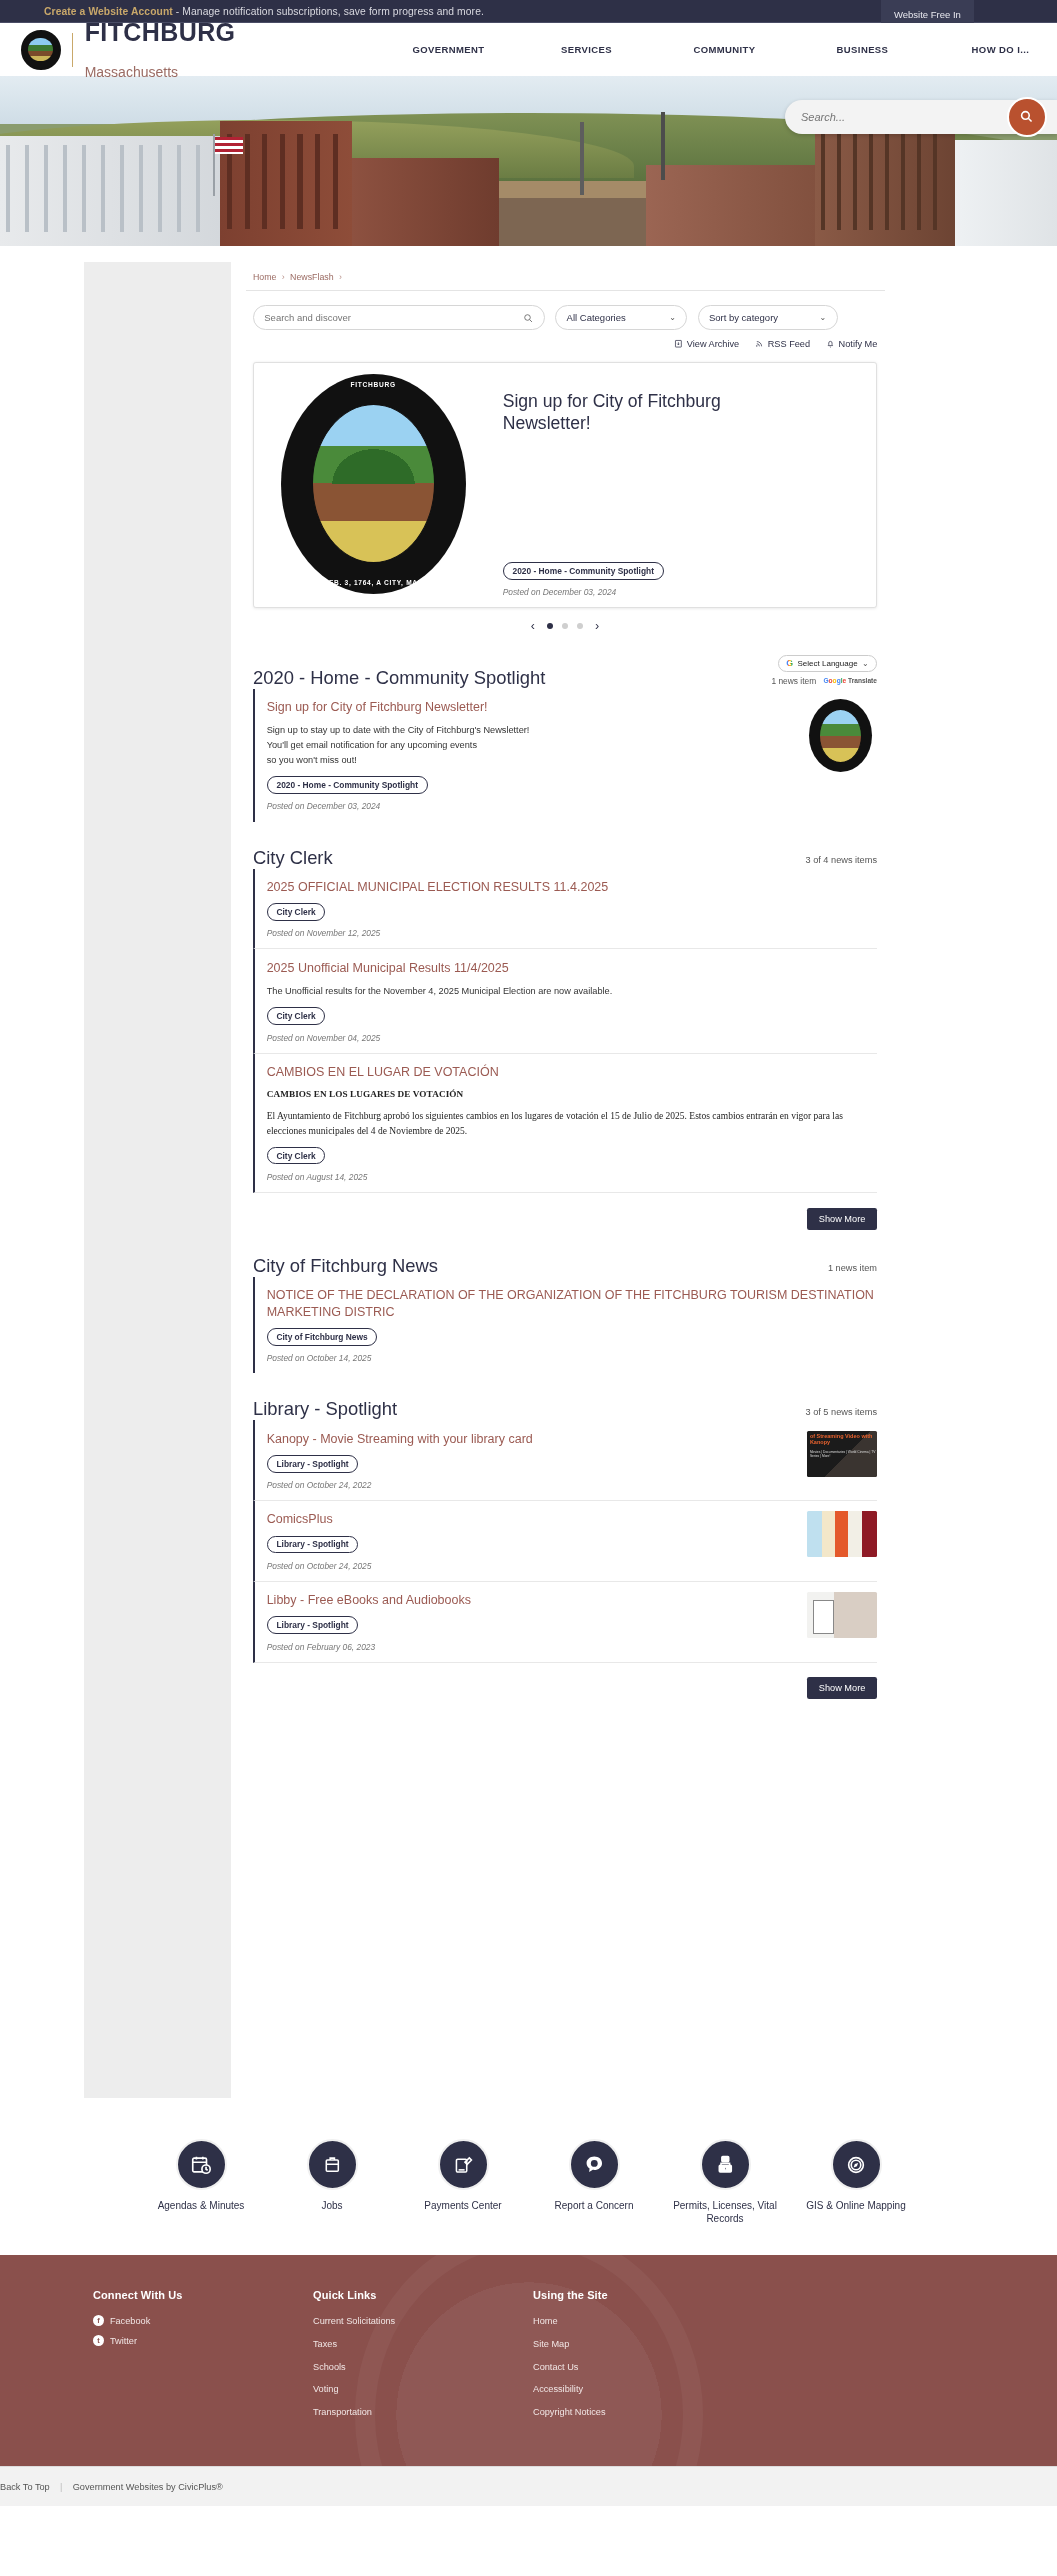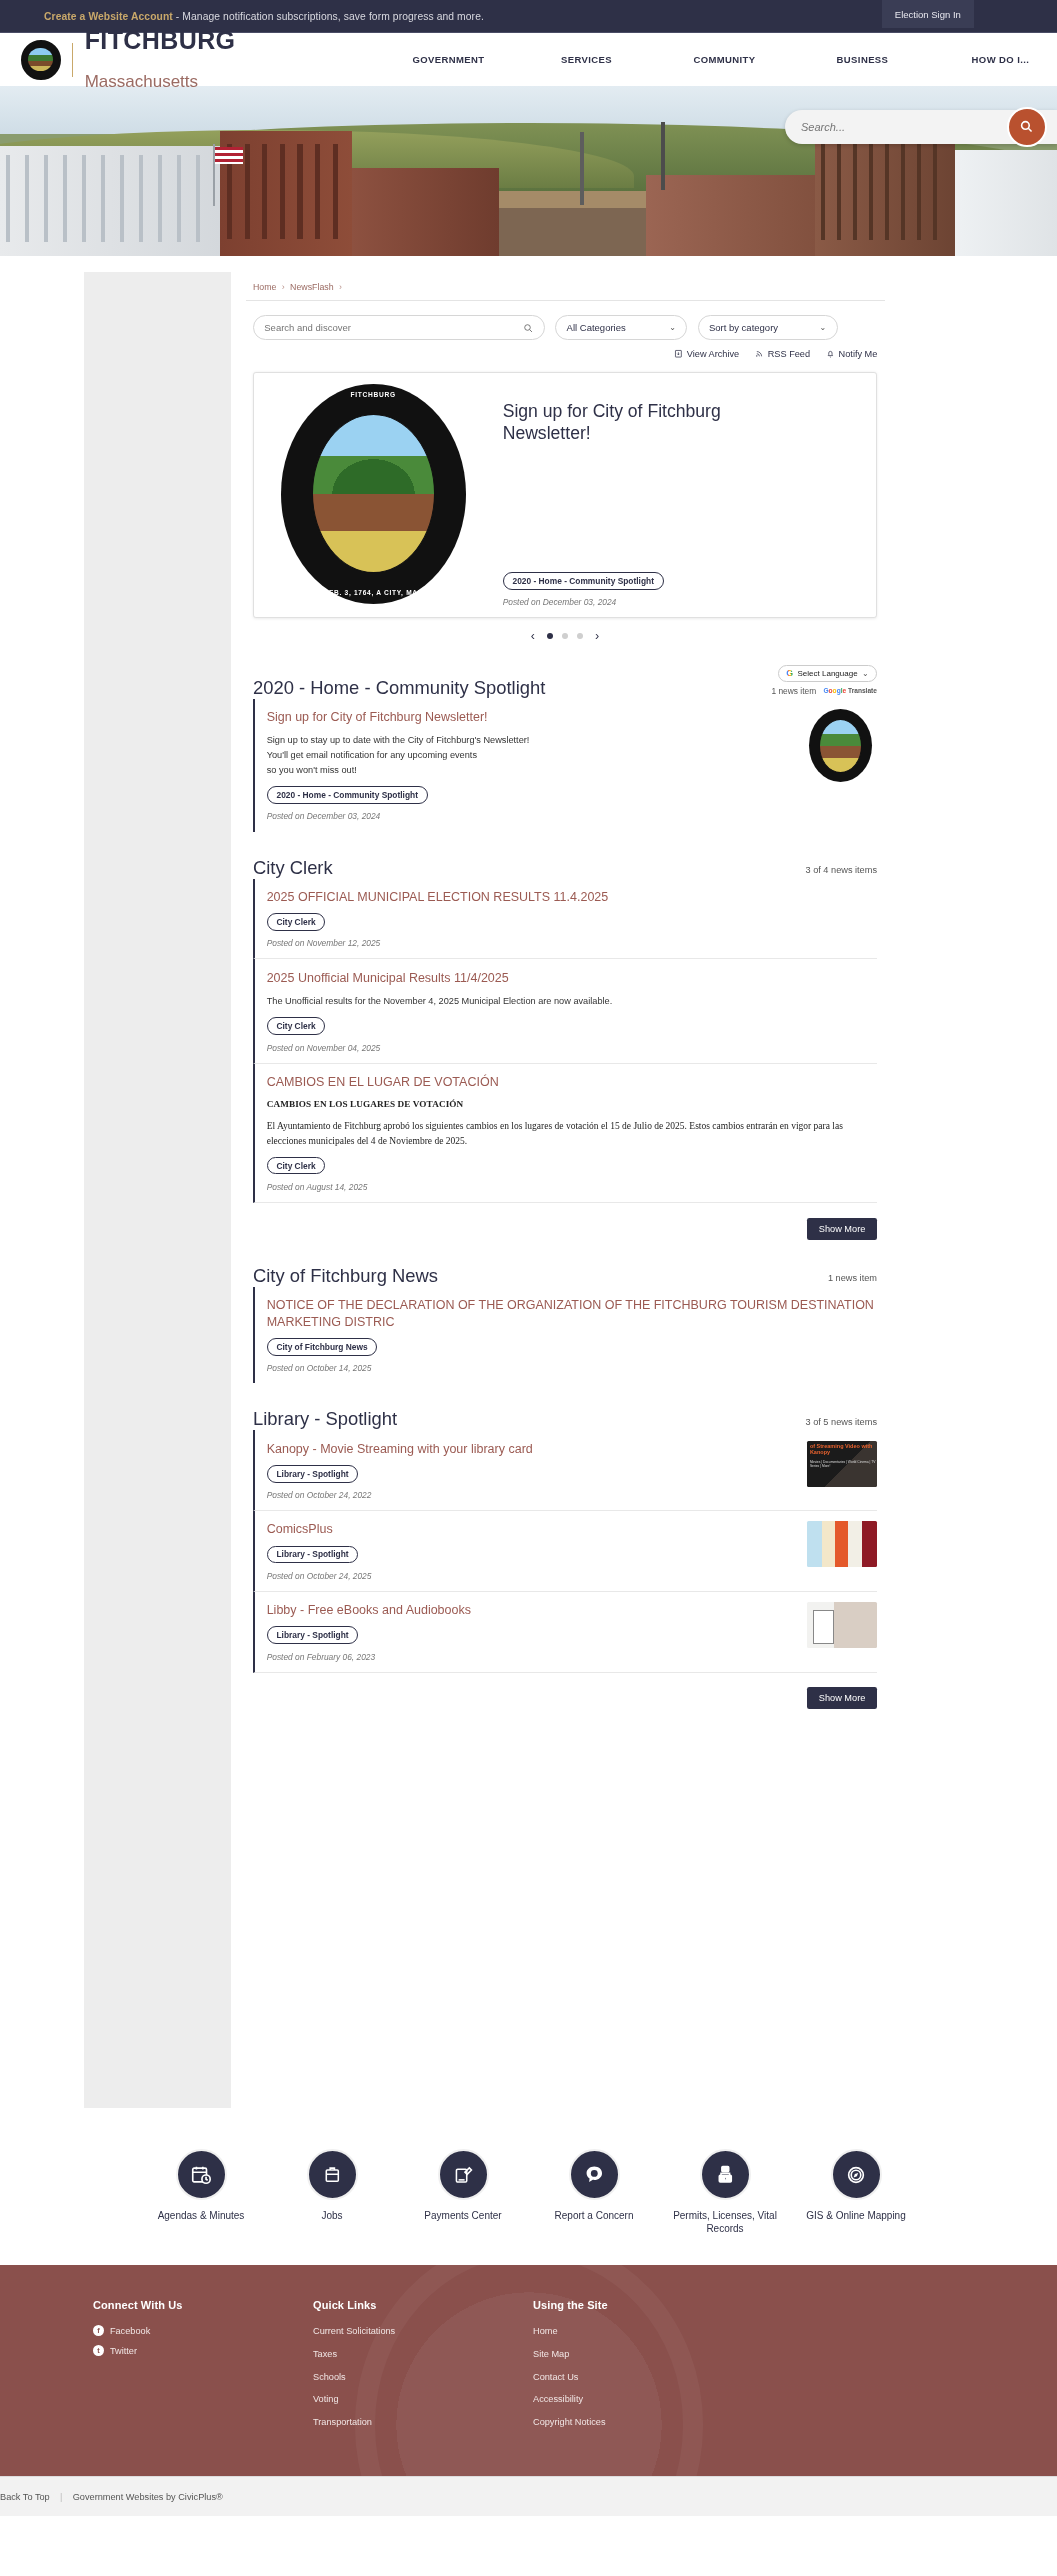--- a/index.html
+++ b/index.html
@@ -8,21 +8,21 @@
     font-family: "Liberation Sans", sans-serif;
     background: #ffffff;
     color: #2e3047;
     width: 1057px;
     overflow-x: hidden;
   }
 
   
   .utility-bar {
     background: #2e3047;
-    height: 33px;
+    height: 23px;
     display: flex;
     align-items: center;
     position: relative;
     border-bottom: 1.5px solid #4a4d66;
   }
   .utility-text {
     margin-left: 44px;
     font-size: 10.3px;
     color: #d9d9e0;
     letter-spacing: 0.1px;
@@ -85,21 +85,21 @@
     margin: 0 11.7px;
   }
   .brand-name {
     font-size: 25px;
     font-weight: bold;
     letter-spacing: 0.4px;
     color: #2e3047;
     line-height: 1;
   }
   .brand-sub {
-    font-size: 17px;
+    font-size: 14px;
     color: #9b6b63;
     margin-top: 19px;
   }
   .main-nav {
     display: flex;
     gap: 6px;
     margin-left: 147px;
     flex: 1;
   }
   .nav-item {
@@ -588,21 +588,21 @@
   }
   .bottom-bar .divider { color: #bbb; }
 </style>
 </head>
 <body>
 
 <div class="utility-bar">
   <div class="utility-text">
     <span class="create-acct">Create a Website Account</span><span> - Manage notification subscriptions, save form progress and more.</span>
   </div>
-  <div class="signin-btn">Election Sign In</div>
+  <div class="signin-btn">Website Free In</div>
 </div>
 
 <div class="site-header">
   <div class="brand">
     <div class="seal-small"></div>
     <div class="brand-divider"></div>
     <div>
       <div class="brand-name">FITCHBURG</div>
       <div class="brand-sub">Massachusetts</div>
     </div>

